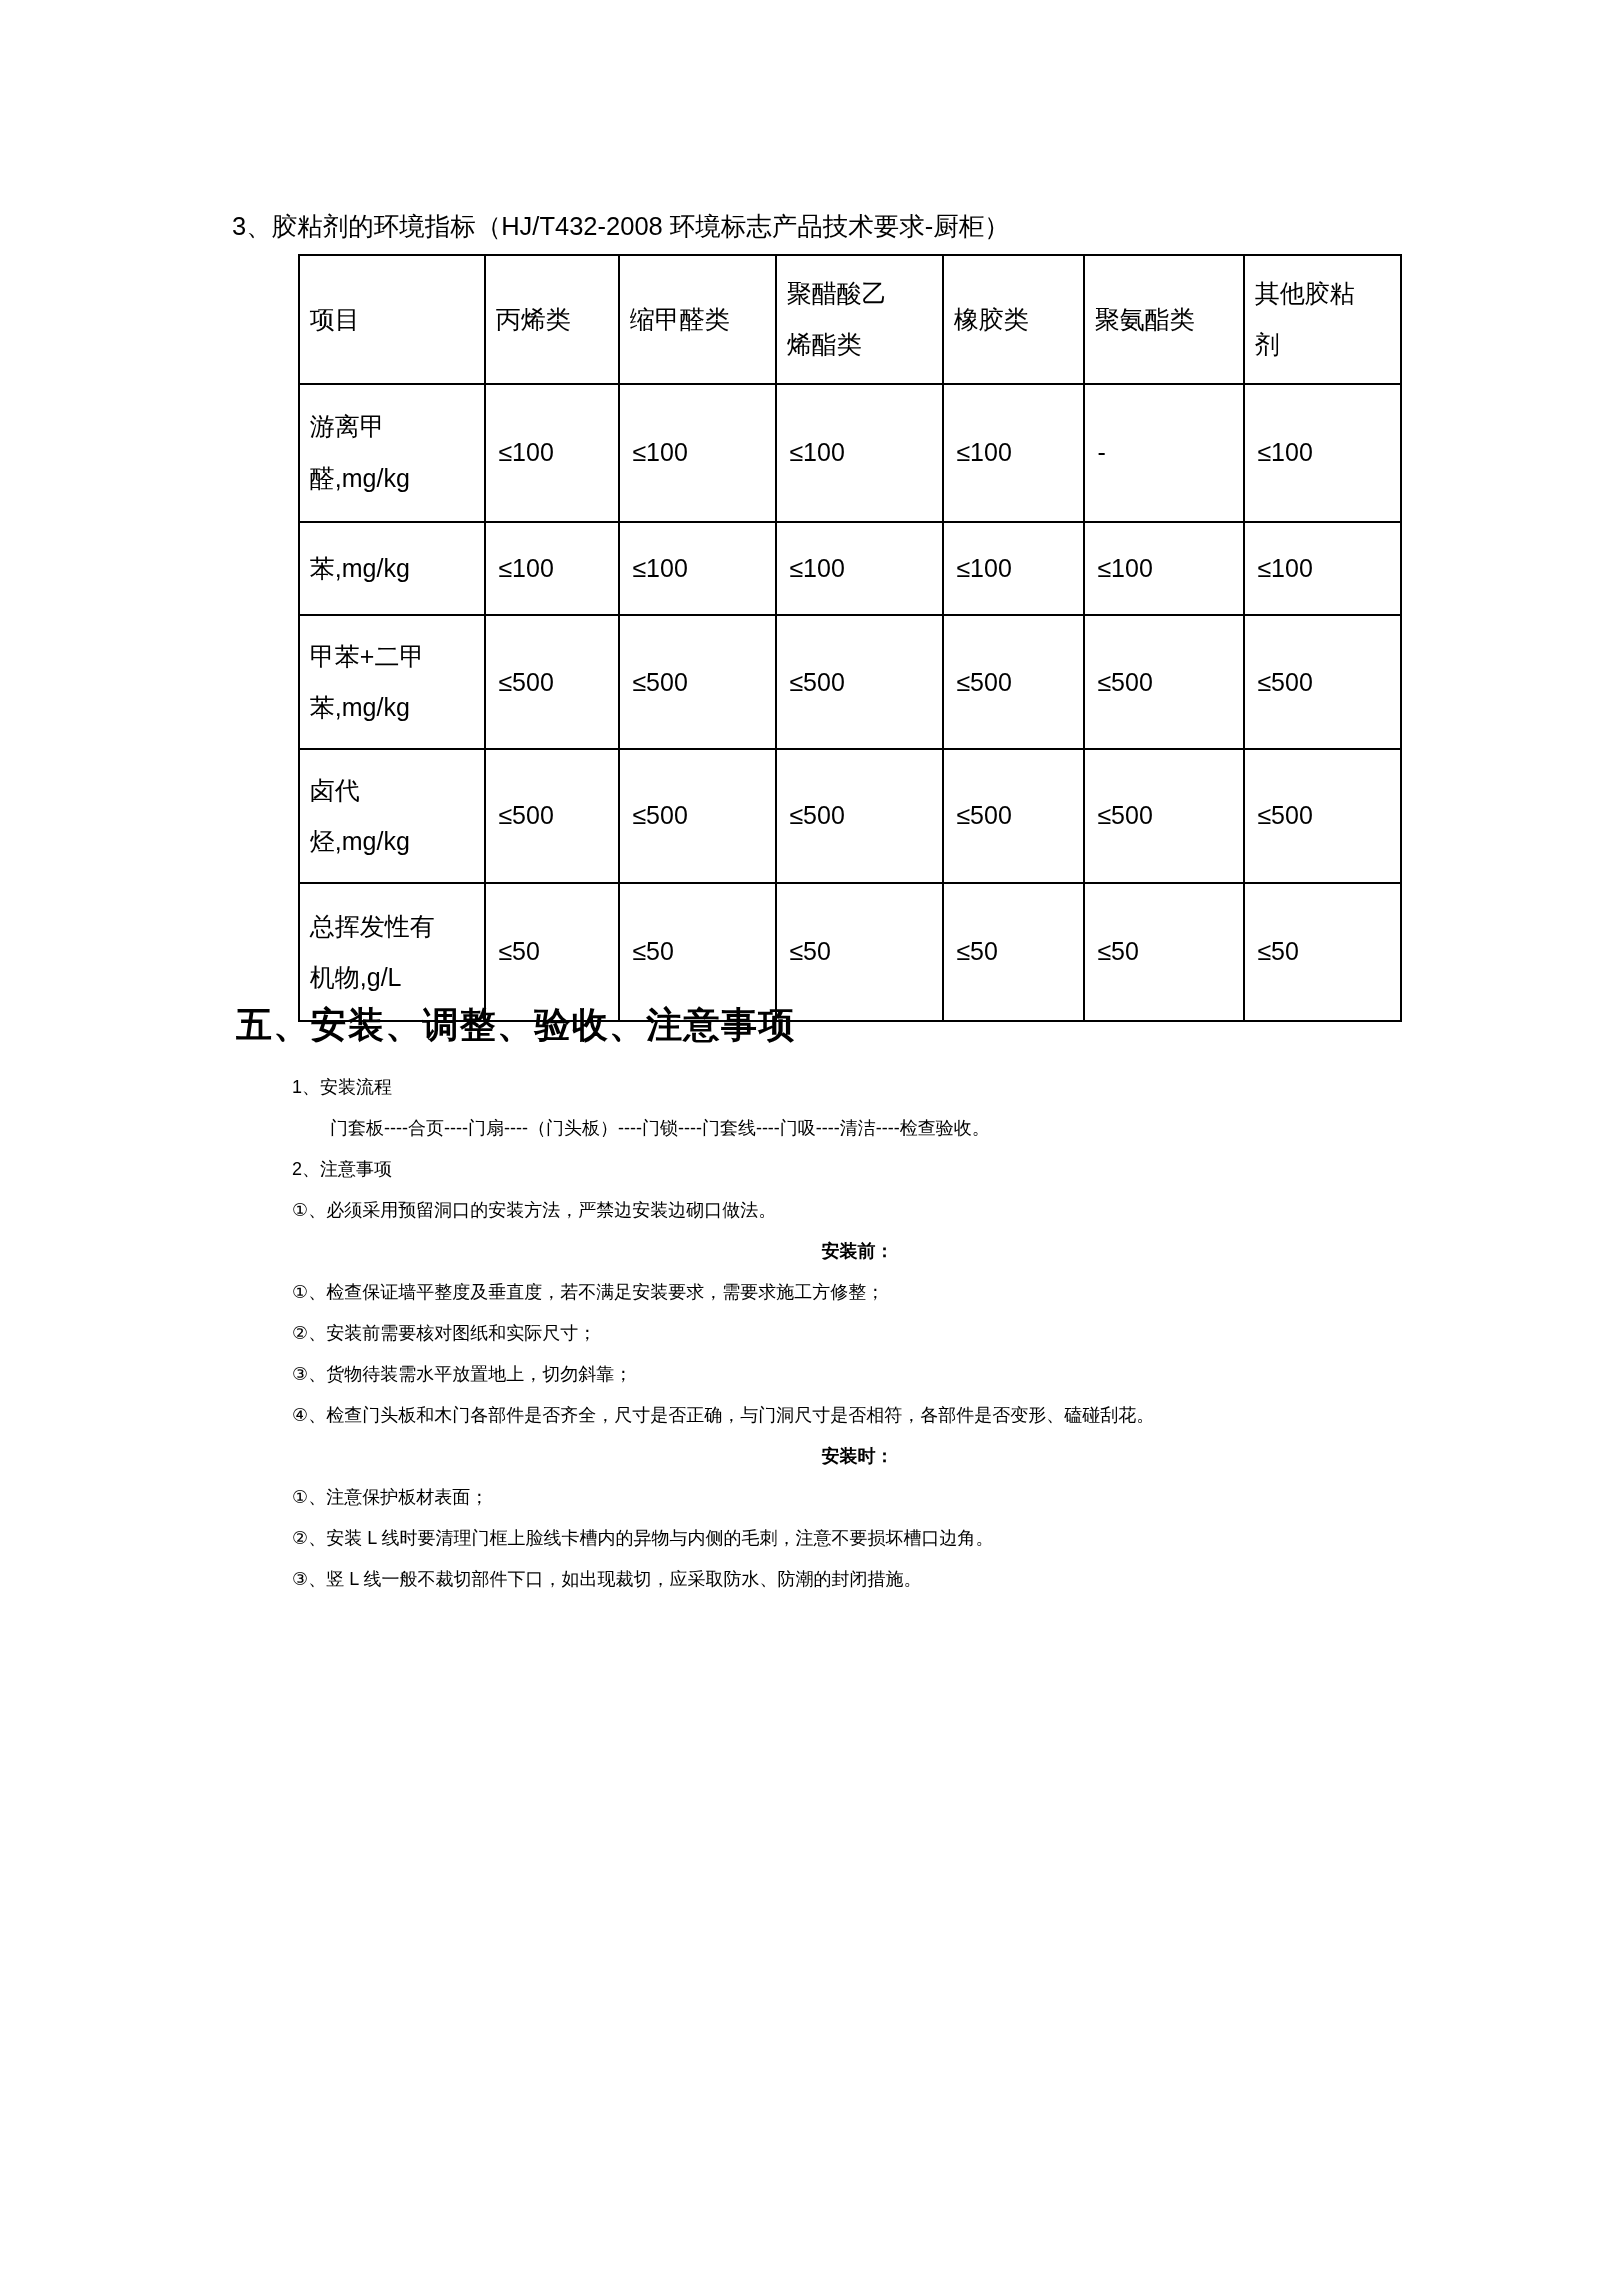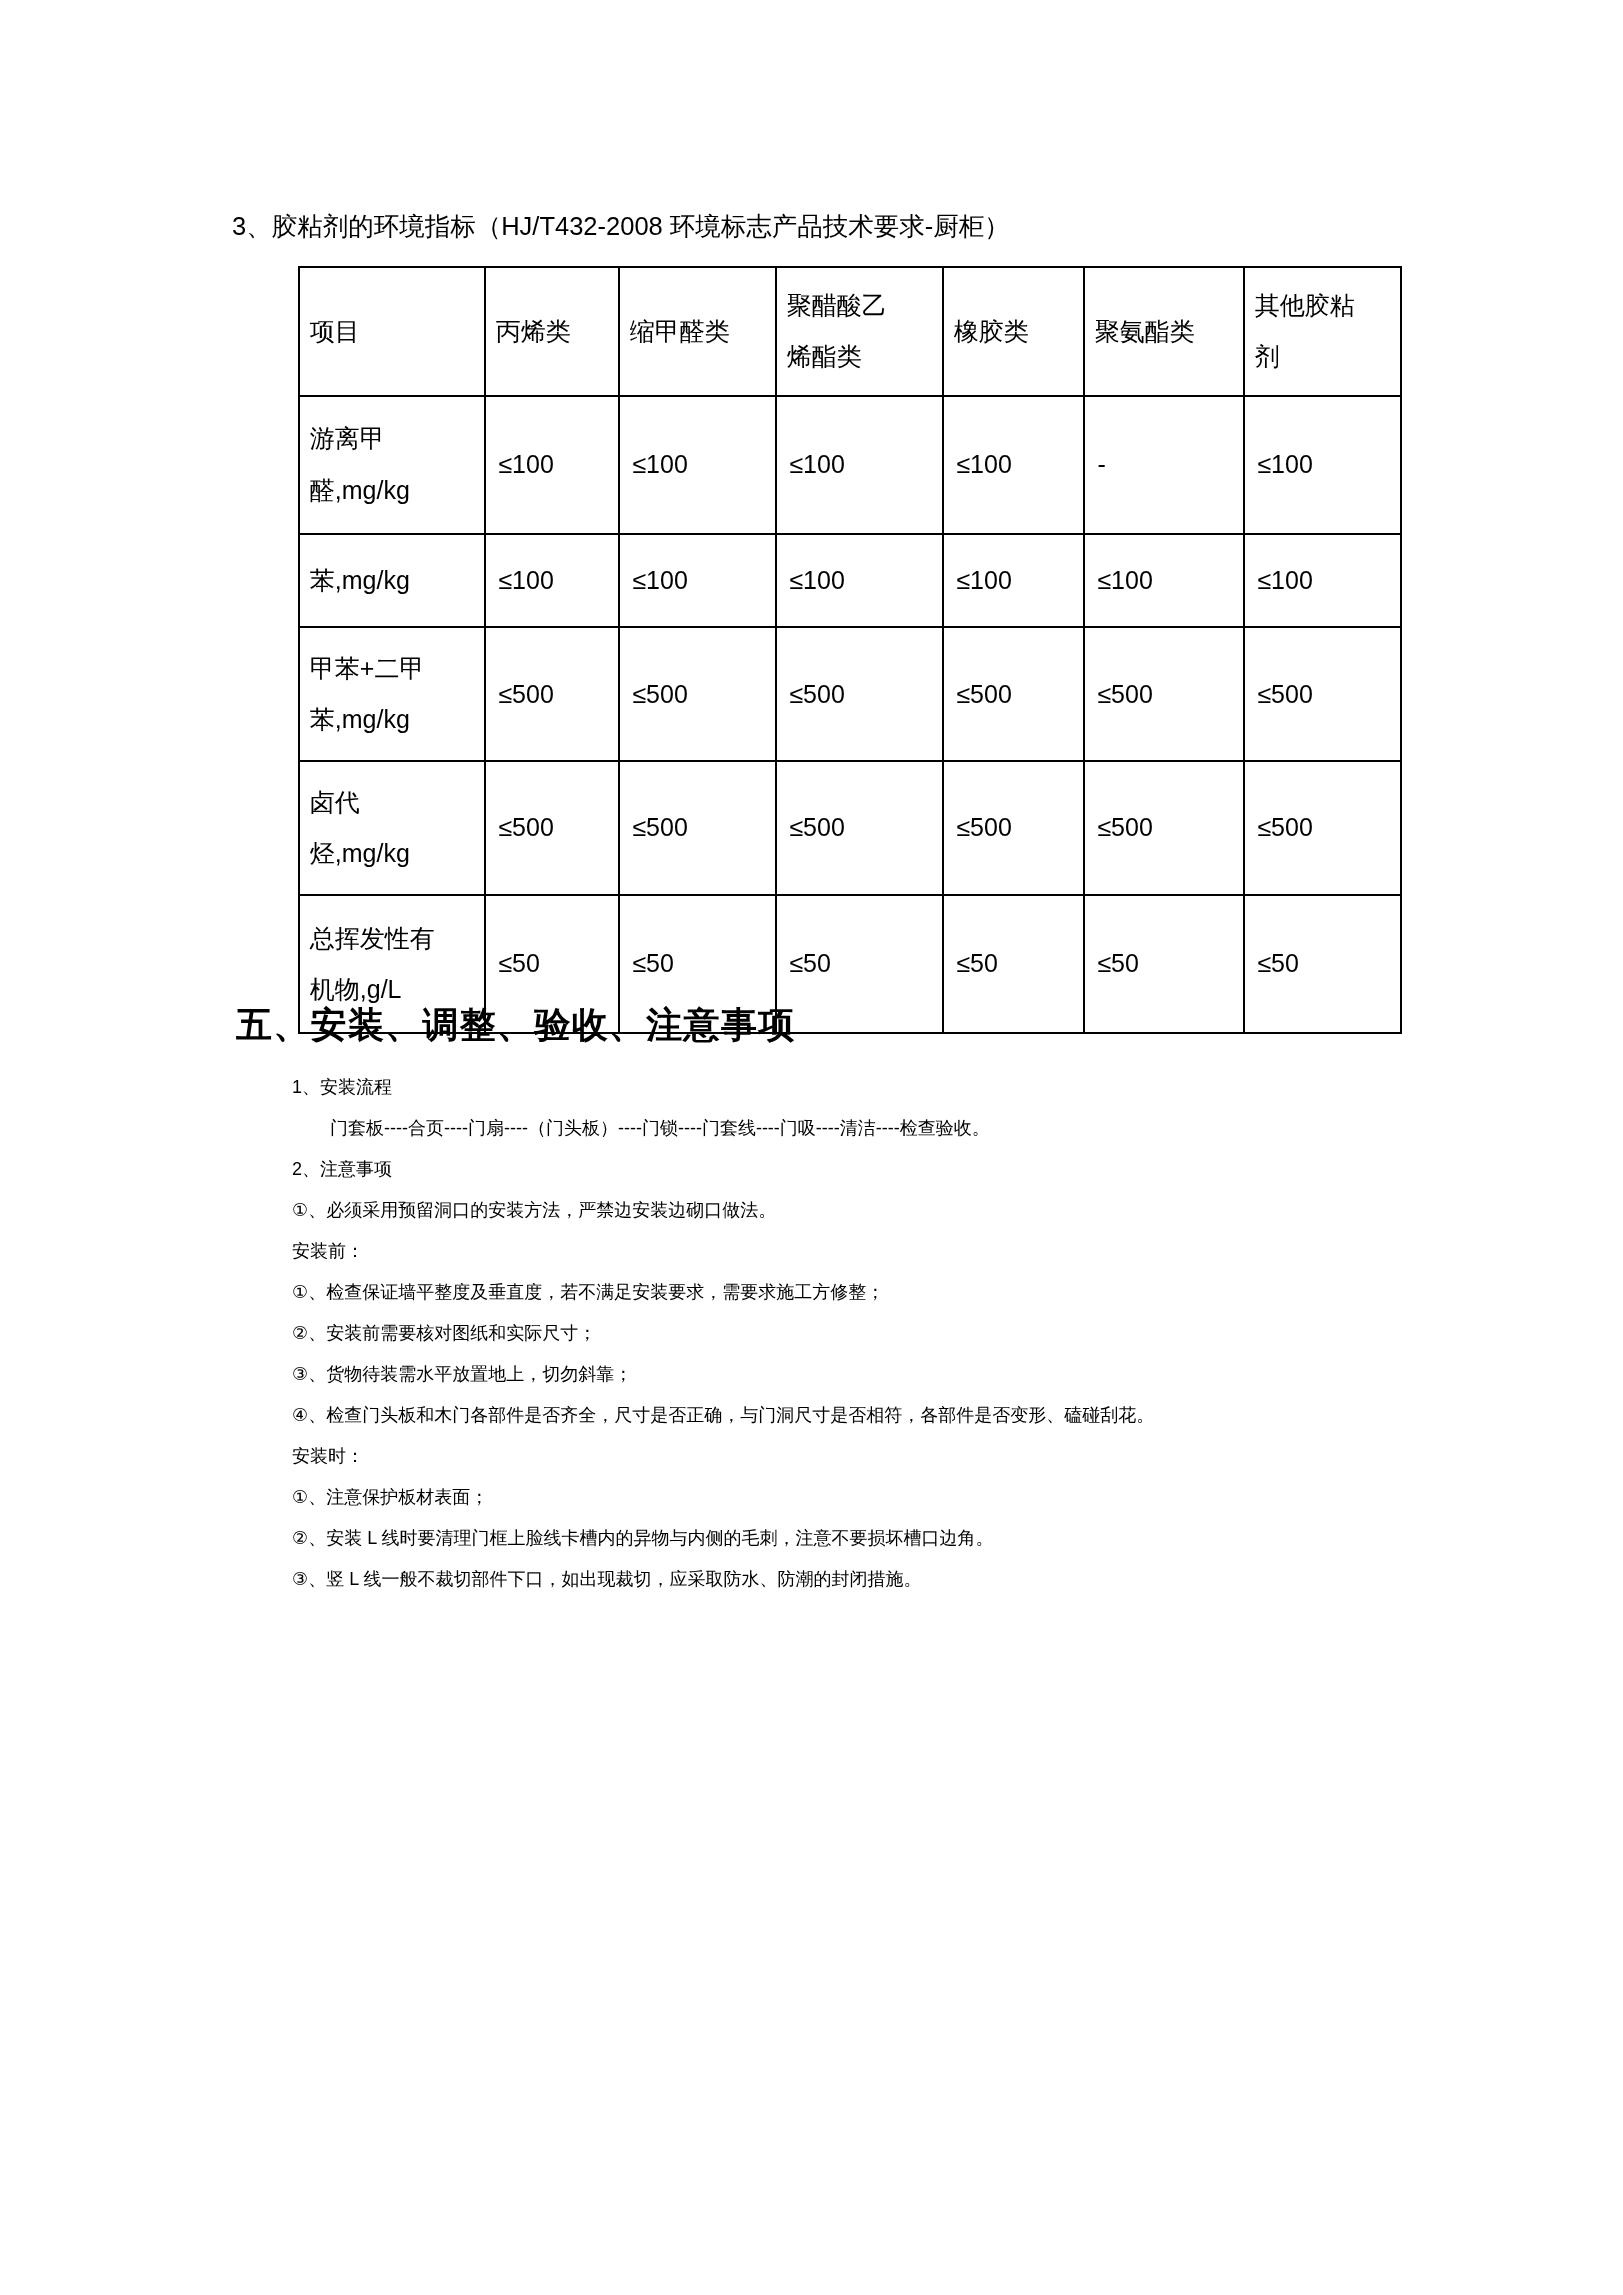--- a/index.html
+++ b/index.html
@@ -3,41 +3,41 @@
 <meta charset="utf-8">
 <style>
   html,body{margin:0;padding:0;background:#ffffff;}
   body{width:1623px;height:2295px;overflow:hidden;
        font-family:"Liberation Sans","DejaVu Sans",sans-serif;color:#000;}
   .page{position:relative;width:1623px;height:2295px;background:#fff;}
 
   .doc-title{margin:0;position:absolute;left:232px;top:211px;
              font-size:25.5px;line-height:1.2;white-space:nowrap;}
 
-  table.env{position:absolute;left:298px;top:266px;width:1103px;
+  table.env{position:absolute;left:298px;top:254px;width:1103px;
             border-collapse:collapse;table-layout:fixed;}
   table.env td{border:2.6px solid #000;vertical-align:middle;
                font-size:25px;line-height:2.05;
                padding:3.9px 3.9px 3.9px 9.8px;white-space:pre-line;}
   table.env td.val{padding-left:12.4px;white-space:nowrap;}
   tr.rh  td{height:119px;}
   tr.r0  td{height:128px;}
   tr.r1  td{height:84px;}
   tr.r2  td{height:124px;}
   tr.r3  td{height:124px;}
   tr.r4  td{height:128px;}
 
   .sec-heading{margin:12px;position:absolute;left:224px;top:989px;
                font-size:36px;font-weight:bold;letter-spacing:1.3px;white-space:nowrap;}
 
   .paras{position:absolute;left:292px;top:1067px;width:1131px;
          font-size:18px;line-height:2.28;}
   .paras p{margin:0;}
   .p-flow{padding-left:38px;}
-  .p-bold{font-weight:normal;}
+  .p-bold{font-weight:bold;text-align:center;}
   .p-hang{padding-left:52px;text-indent:-52px;}
 </style>
 </head>
 <body>
 
 <div class="page">
 
   <p class="doc-title">3、胶粘剂的环境指标（HJ/T432-2008 环境标志产品技术要求-厨柜）</p>
 
   <table class="env">

